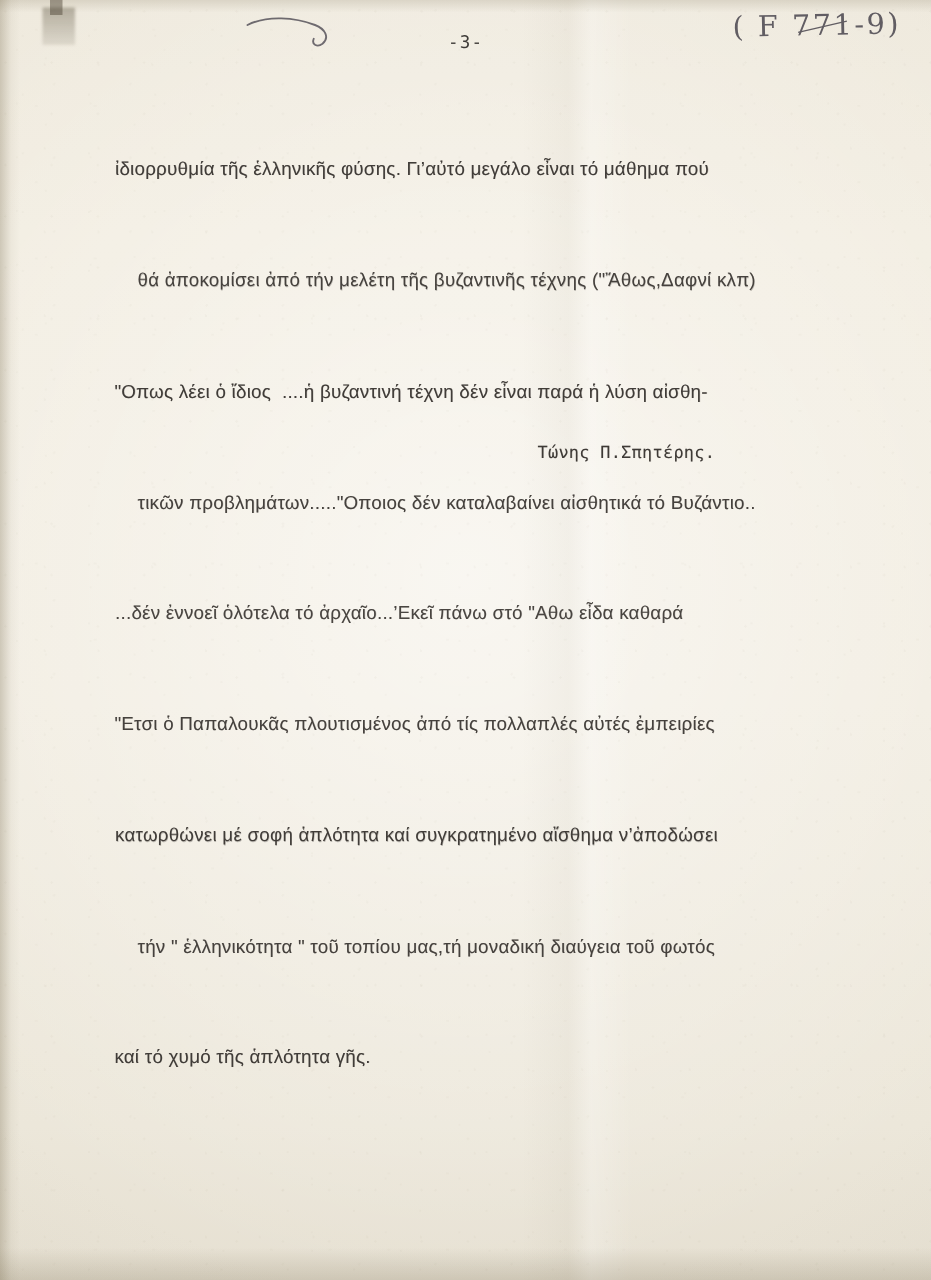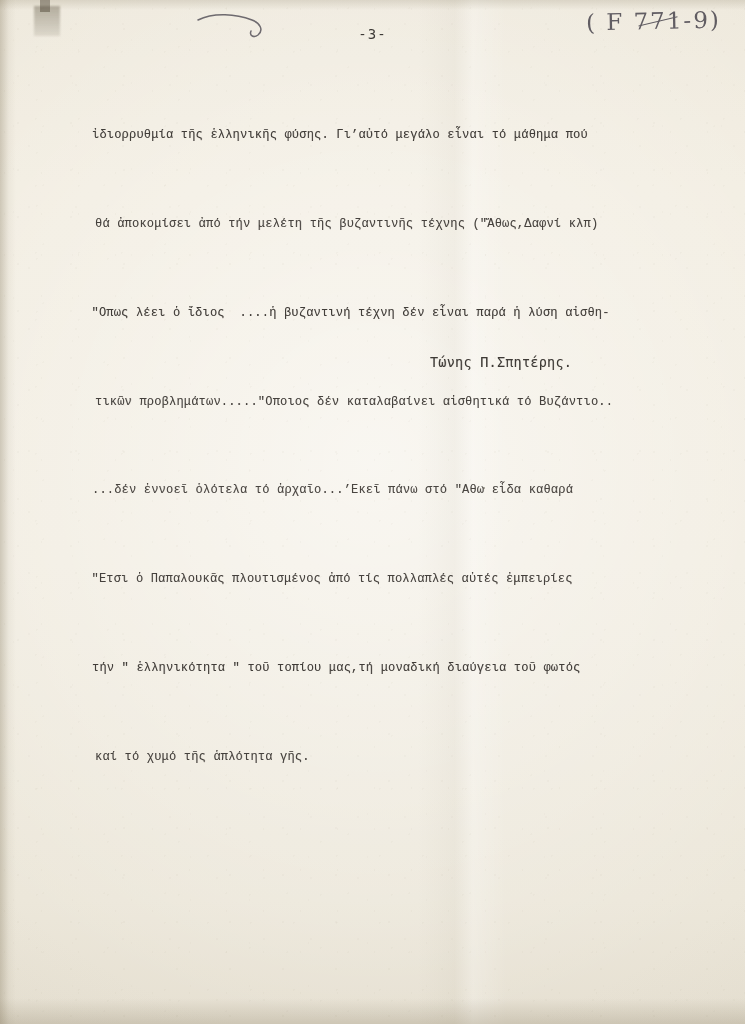--- a/index.html
+++ b/index.html
@@ -142,34 +142,34 @@
     font-size: 14px;
     color: #3d3a37;
     letter-spacing: 1px;
   }
 
   #body-text {
     position: absolute;
     left: 92px;
     top: 62px;
     width: 620px;
-    font-family: Liberation Mono, monospace;
-    font-size: 12px;
+    font-family: Liberation Sans, sans-serif;
+    font-size: 15px;
     line-height: 29.6px;
     color: #403c38;
     letter-spacing: 0.2px;
     white-space: pre;
   }
   #body-text .line {
     display: block;
     white-space: pre;
     text-shadow: 0.3px 0.25px 0 rgba(64,60,56,0.30);
   }
   
-  #body-text .line:nth-child(2n)  { margin-left: 3px; opacity: 0.97; }
+  #body-text .line:nth-child(2n)  { margin-left: 18px; opacity: 0.97; }
   #body-text .line:nth-child(3n)  { margin-left: -0.5px; }
   #body-text .line:nth-child(5n)  { opacity: 0.95; }
 
   #signature {
     position: absolute;
     left: 390px;
     top: 355px;
     font-family: "DejaVu Sans Mono", monospace;
     font-size: 13.4px;
     color: #3e3a36;
@@ -214,20 +214,21 @@
 
   <div id="folio">-3-</div>
 
   <div id="body-text">
     <span class="line">ἰδιορρυθμία τῆς ἑλληνικῆς φύσης. Γι’αὐτό μεγάλο εἶναι τό μάθημα πού</span>
     <span class="line">θά ἀποκομίσει ἀπό τήν μελέτη τῆς βυζαντινῆς τέχνης ("Ἄθως,Δαφνί κλπ)</span>
     <span class="line">"Οπως λέει ὁ ἴδιος  ....ἡ βυζαντινή τέχνη δέν εἶναι παρά ἡ λύση αἰσθη-</span>
     <span class="line">τικῶν προβλημάτων....."Οποιος δέν καταλαβαίνει αἰσθητικά τό Βυζάντιο..</span>
     <span class="line">...δέν ἐννοεῖ ὁλότελα τό ἀρχαῖο...’Εκεῖ πάνω στό "Αθω εἶδα καθαρά</span>
     <span class="line">"Ετσι ὁ Παπαλουκᾶς πλουτισμένος ἀπό τίς πολλαπλές αὐτές ἐμπειρίες</span>
+    <span class="line">κατωρθώνει μέ σοφή ἁπλότητα καί συγκρατημένο αἴσθημα ν’ἀποδώσει</span>
     <span class="line">τήν " ἑλληνικότητα " τοῦ τοπίου μας,τή μοναδική διαύγεια τοῦ φωτός</span>
     <span class="line">καί τό χυμό τῆς ἁπλότητα γῆς.</span>
   </div>
 
   <div id="signature">Τώνης Π.Σπητέρης.</div>
 
   <div id="speck"></div>
 </div>
 
 </body></html>

